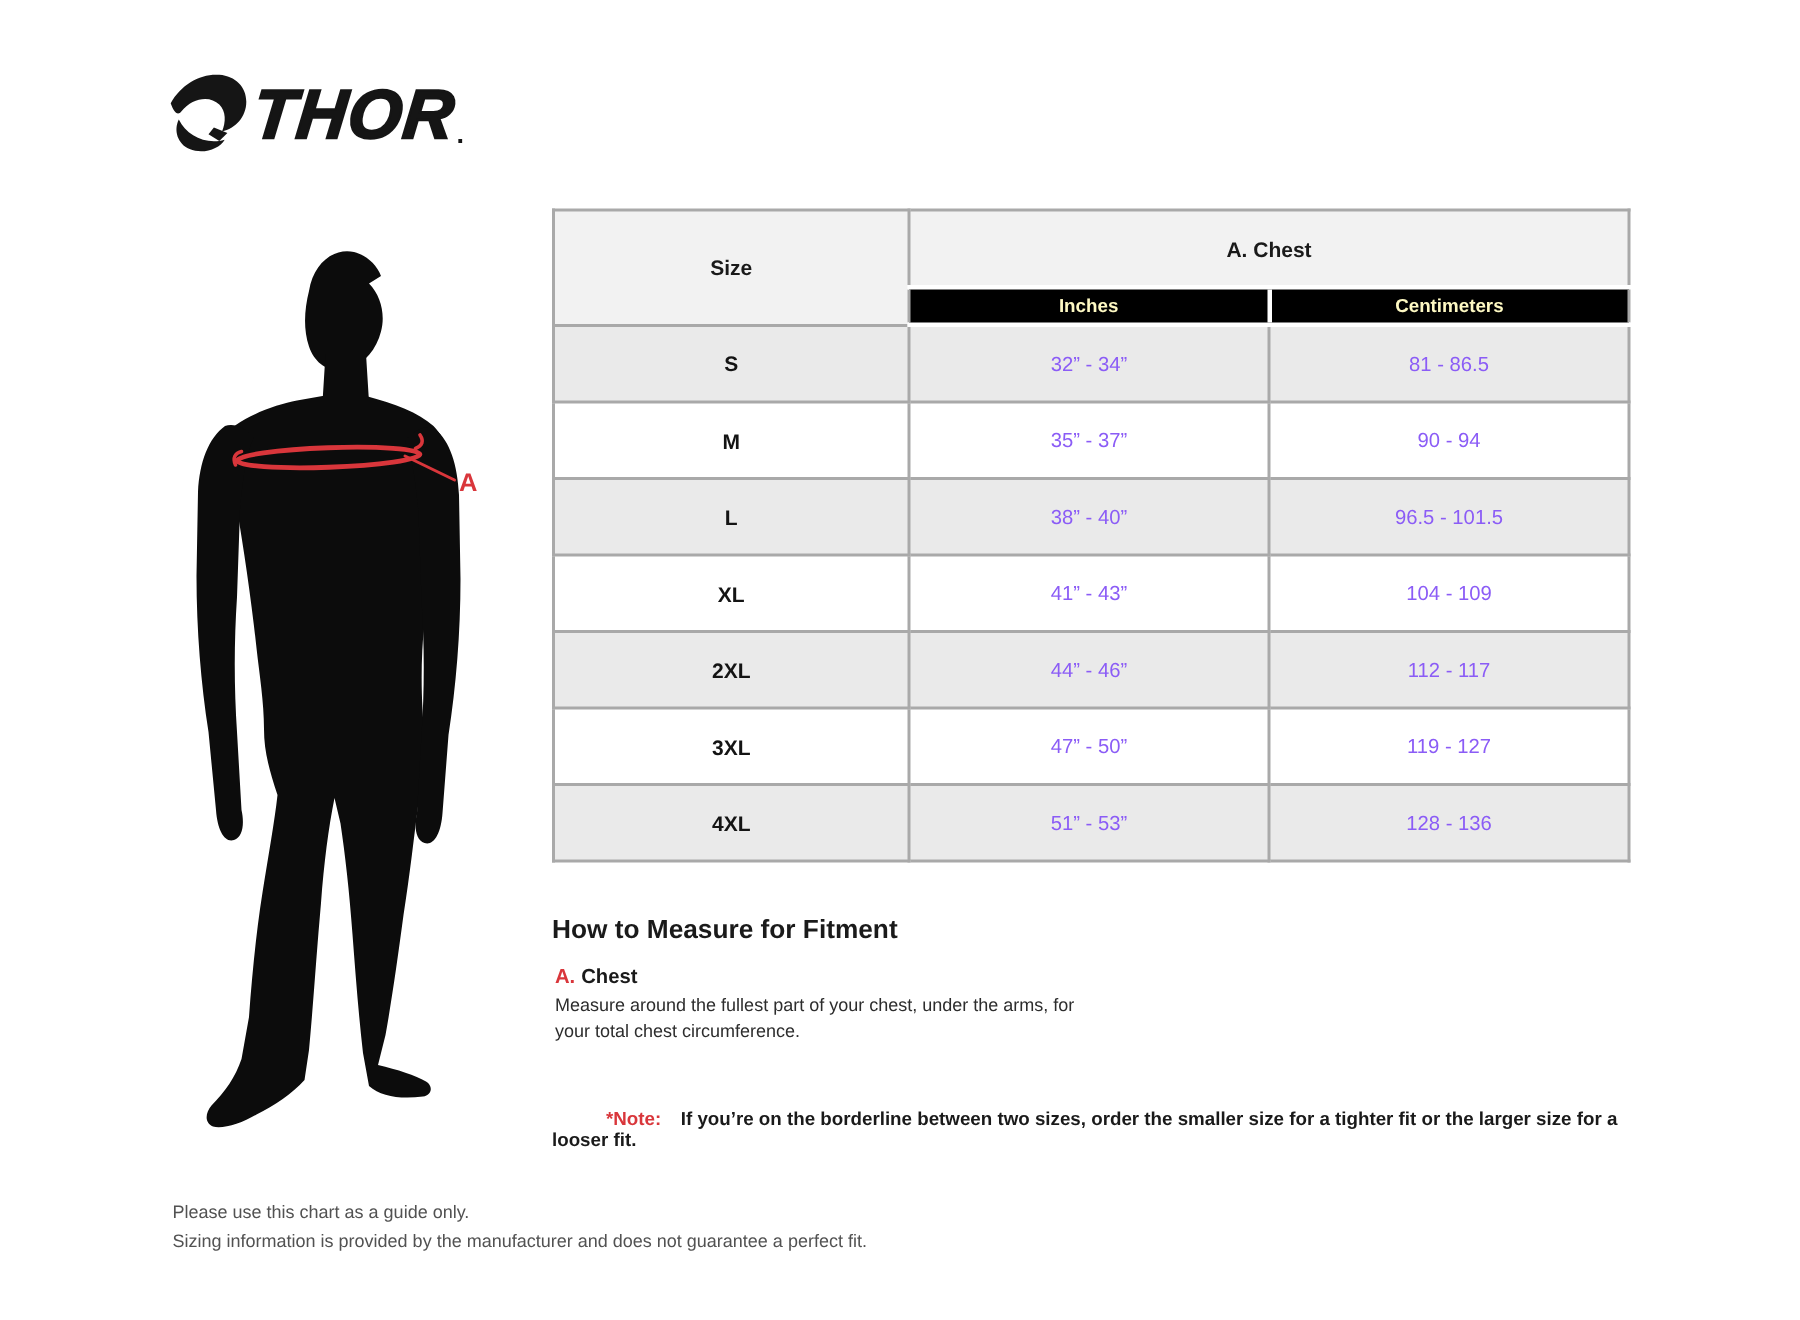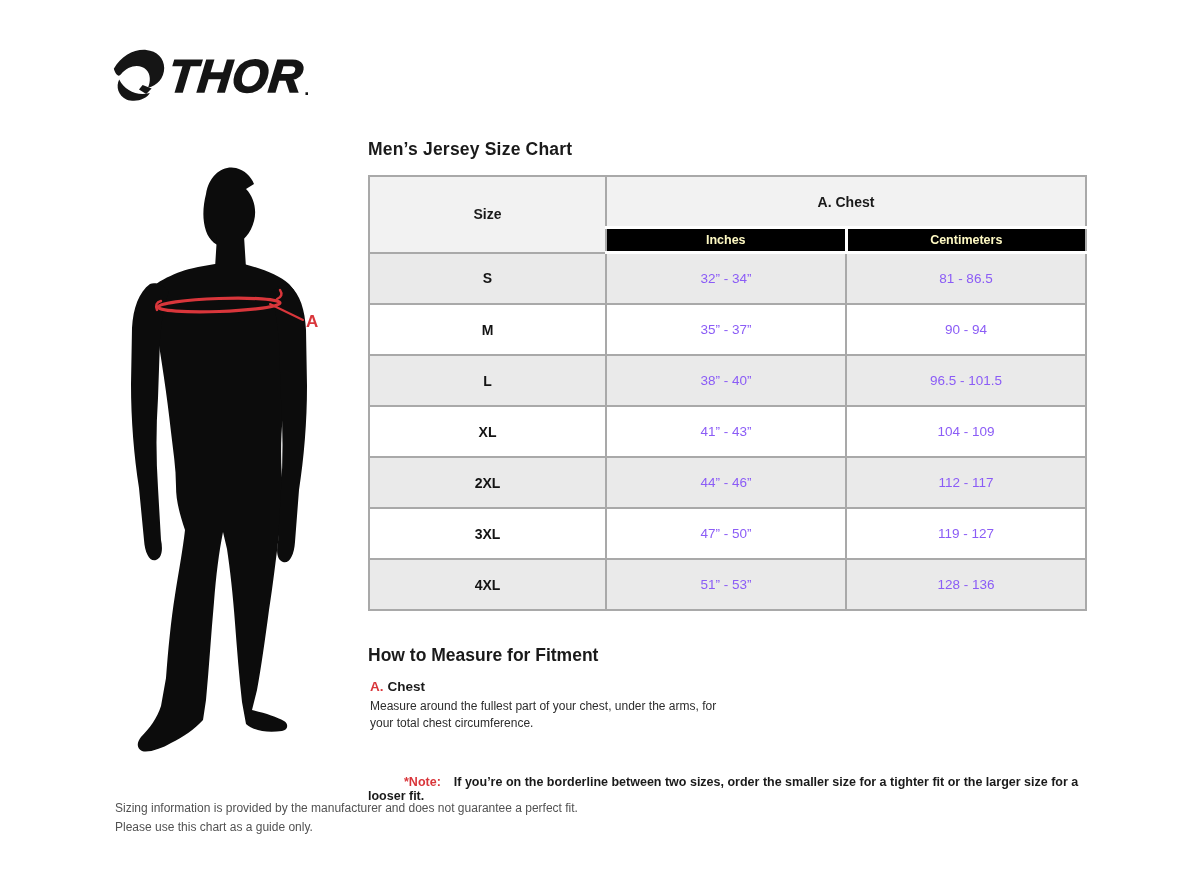--- a/index.html
+++ b/index.html
@@ -98,21 +98,20 @@
       <path d="M31 139 q -7 2 -4 9" stroke-width="2.4"></path>
       <path d="M147 137 q 7 -3 3 -9" stroke-width="2.4"></path>
       <path d="M140 142 L 173 158" stroke-width="2"></path>
     </g>
     <text x="176" y="165" font-size="17" font-weight="bold" fill="#d9363b">A</text>
   </svg>
 </div>
 
 <div class="content">
 
-  <h1 class="page-title">Men’s Jersey Size Chart</h1>
 
   <table class="size-table">
     <colgroup>
         <col class="col-size">
         <col class="col-in">
         <col class="col-cm">
       </colgroup>
     <thead>
       <tr>
         <th class="head-size" rowspan="2">Size</th>
@@ -171,15 +170,15 @@
     <p class="measure-desc">Measure around the fullest part of your chest, under the arms, for your total chest circumference.</p>
   </div>
 
   <div class="note-line">
     <span class="note-label">*Note:</span><span>If you’re on the borderline between two sizes, order the smaller size for a tighter fit or the larger size for a looser fit.</span>
   </div>
 
 </div>
 
 <div class="footer">
+  <div>Please use this chart as a guide only.</div>
   <div>Sizing information is provided by the manufacturer and does not guarantee a perfect fit.</div>
-  <div>Please use this chart as a guide only.</div>
 </div>
 
 </body></html>

